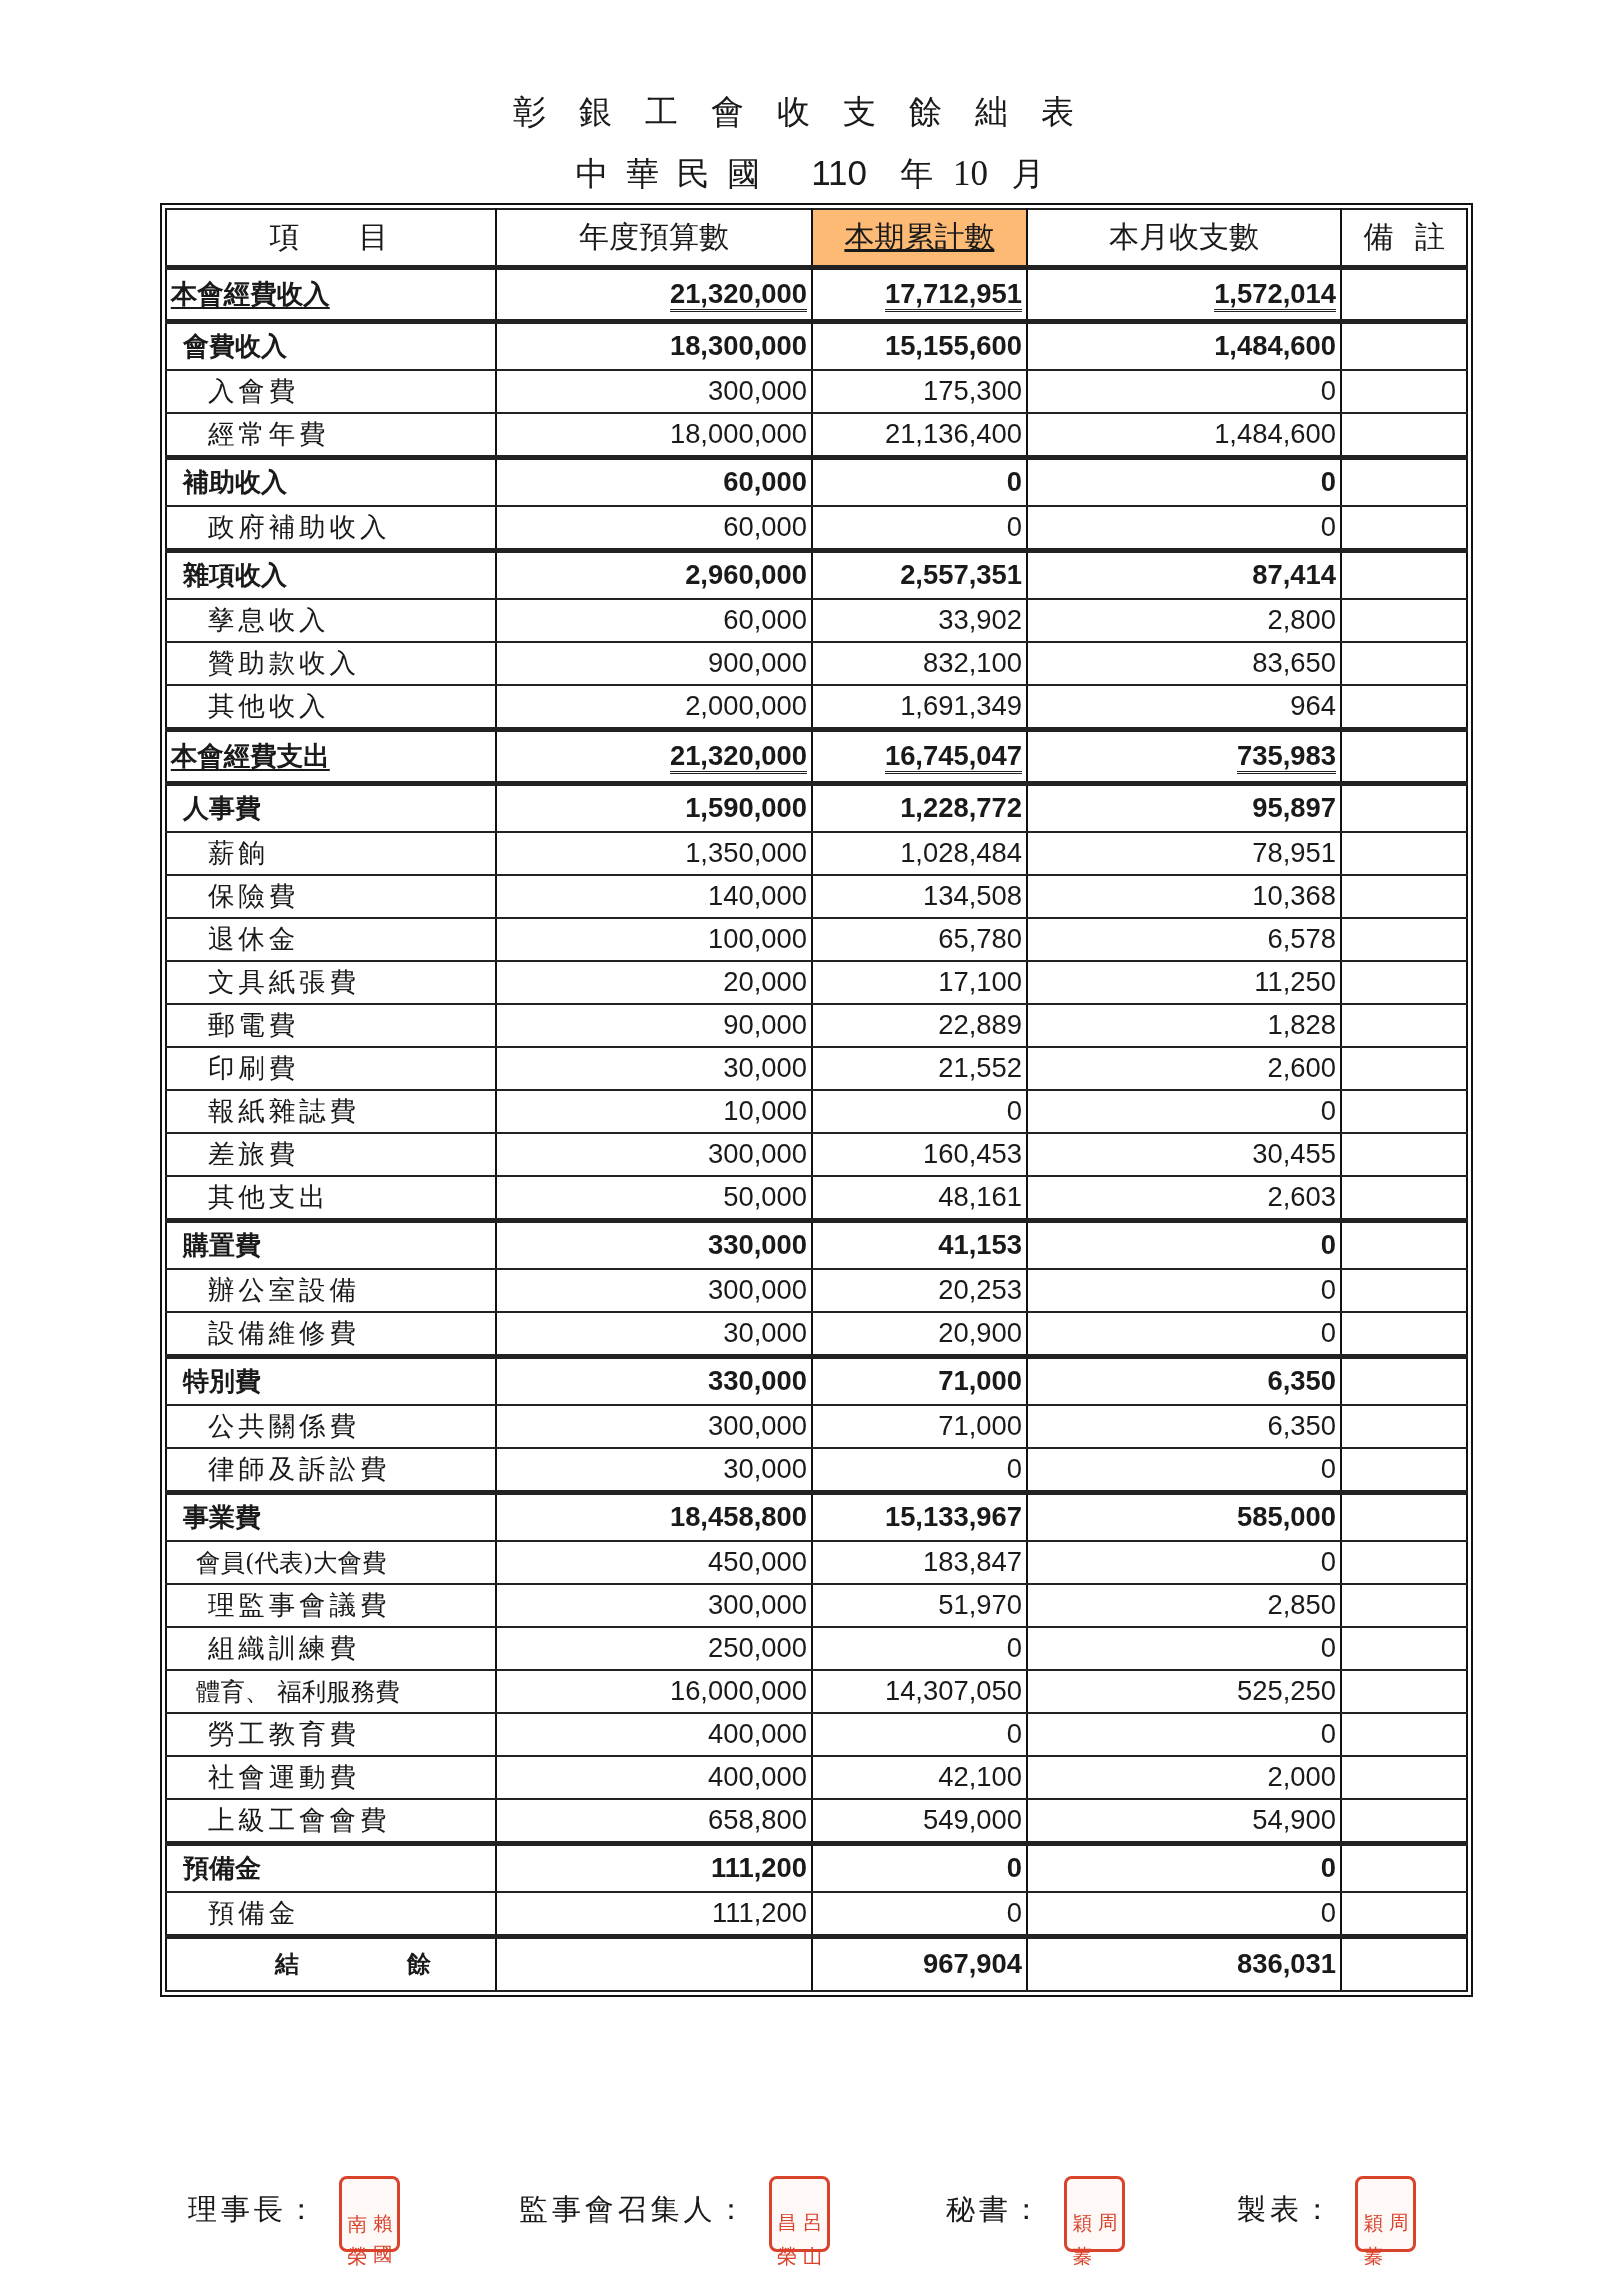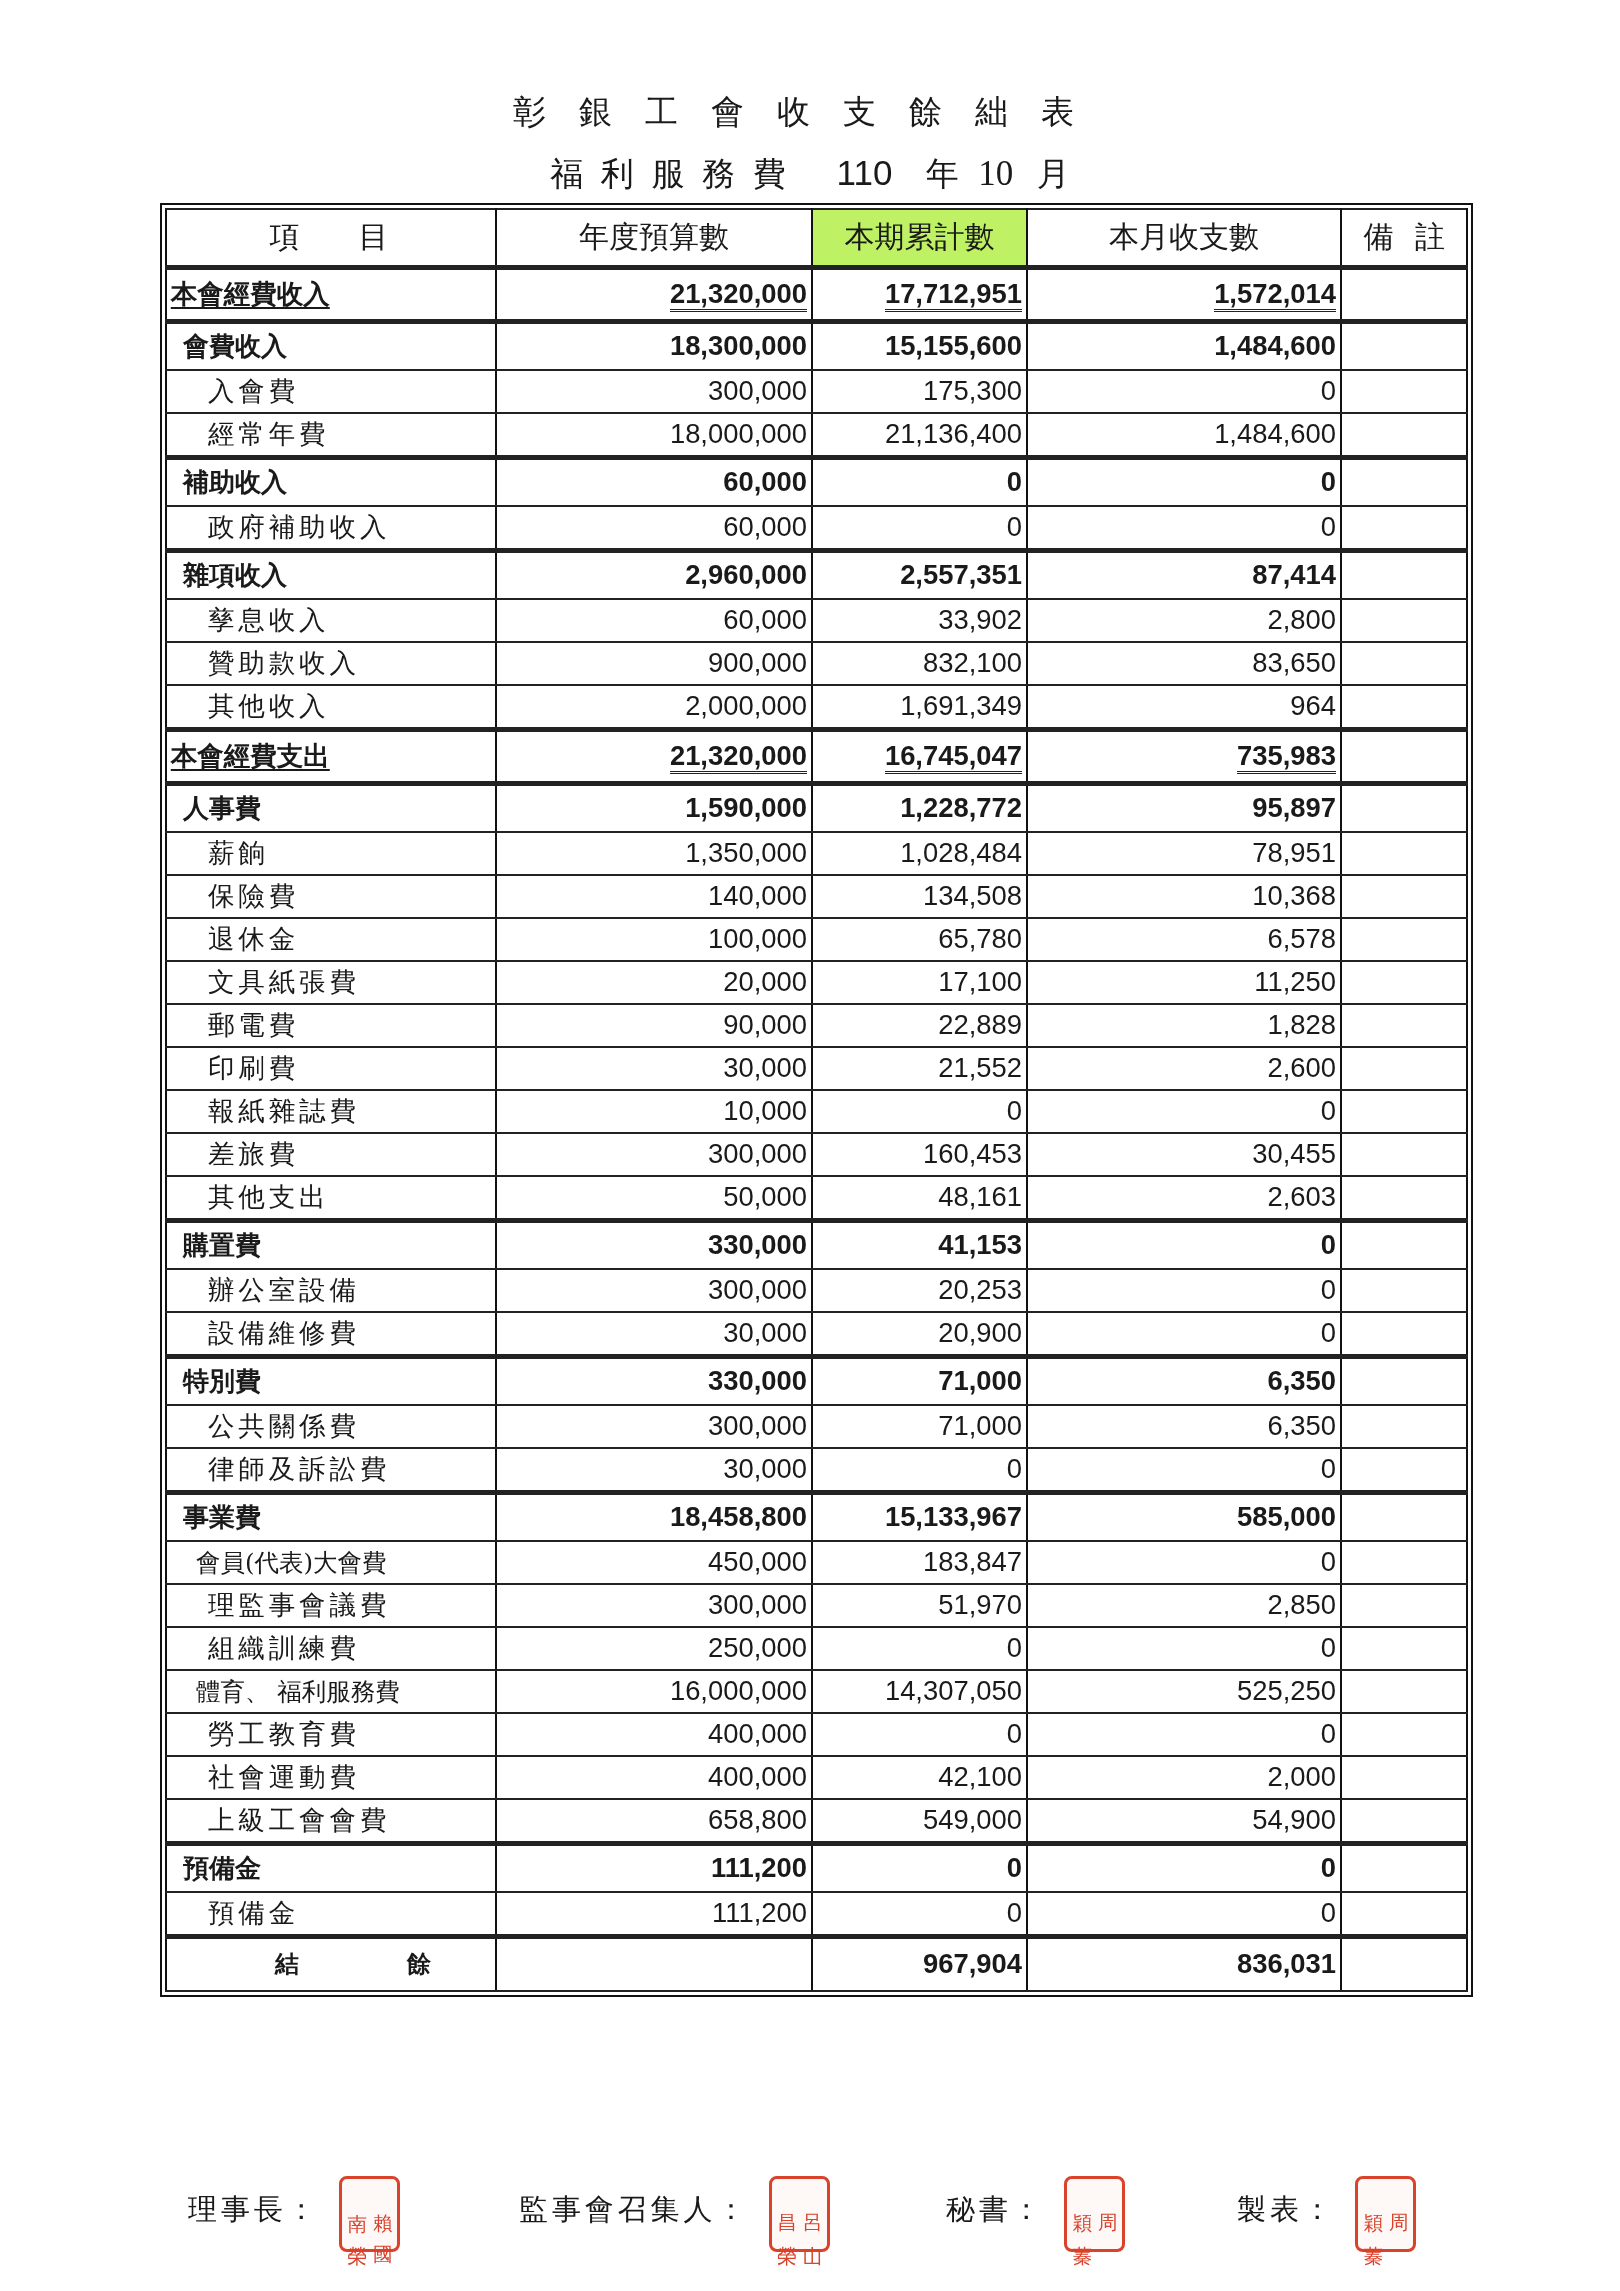--- a/index.html
+++ b/index.html
@@ -35,21 +35,21 @@
   col.c5 { width: auto; }
 
   th, td {
     border-left: 2px solid #111; border-right: 2px solid #111;
     border-top: 2px solid #222; border-bottom: 2px solid #222;
     padding: 0 3.9px; overflow: hidden; white-space: nowrap;
   }
   th {
     height: 55px; font-weight: normal; font-size: 30px; text-align: center;
   }
-  th.shaded { background: #bef264; }
+  th.shaded { background: #fdba74; text-decoration: underline; }
   th.h-item { letter-spacing: 59px; padding-left: 59px; }
   th.h-note { letter-spacing: 21.6px; padding-left: 21.6px; }
 
   td.num {
     text-align: right; padding-right: 3.9px;
     font-family: "Liberation Sans", sans-serif; font-size: 27.4px;
   }
   td.lbl { font-size: 26.5px; }
 
   tr.detail td { height: 41px; }
@@ -78,21 +78,21 @@
     display: grid; grid-template-columns: 1fr 1fr; align-items: center; justify-items: center;
     font-size: 21.6px; line-height: 1; padding: 3.9px 2px; background: rgba(240,120,100,0.05);
   }
   .seal span { writing-mode: vertical-rl; font-size: 19.6px; }
 </style>
 </head>
 <body>
 
 <div class="title">彰銀工會收支餘絀表</div>
 <div class="subtitle">
-  <span class="sub-prefix">福利服務費</span><span class="sub-num">110</span><span>年</span><span class="sub-month-num">10</span><span>月</span>
+  <span class="sub-prefix">中華民國</span><span class="sub-num">110</span><span>年</span><span class="sub-month-num">10</span><span>月</span>
 </div>
 
 <div class="table-wrap">
   <table>
     <colgroup>
         <col class="c1">
         <col class="c2">
         <col class="c3">
         <col class="c4">
         <col class="c5">

